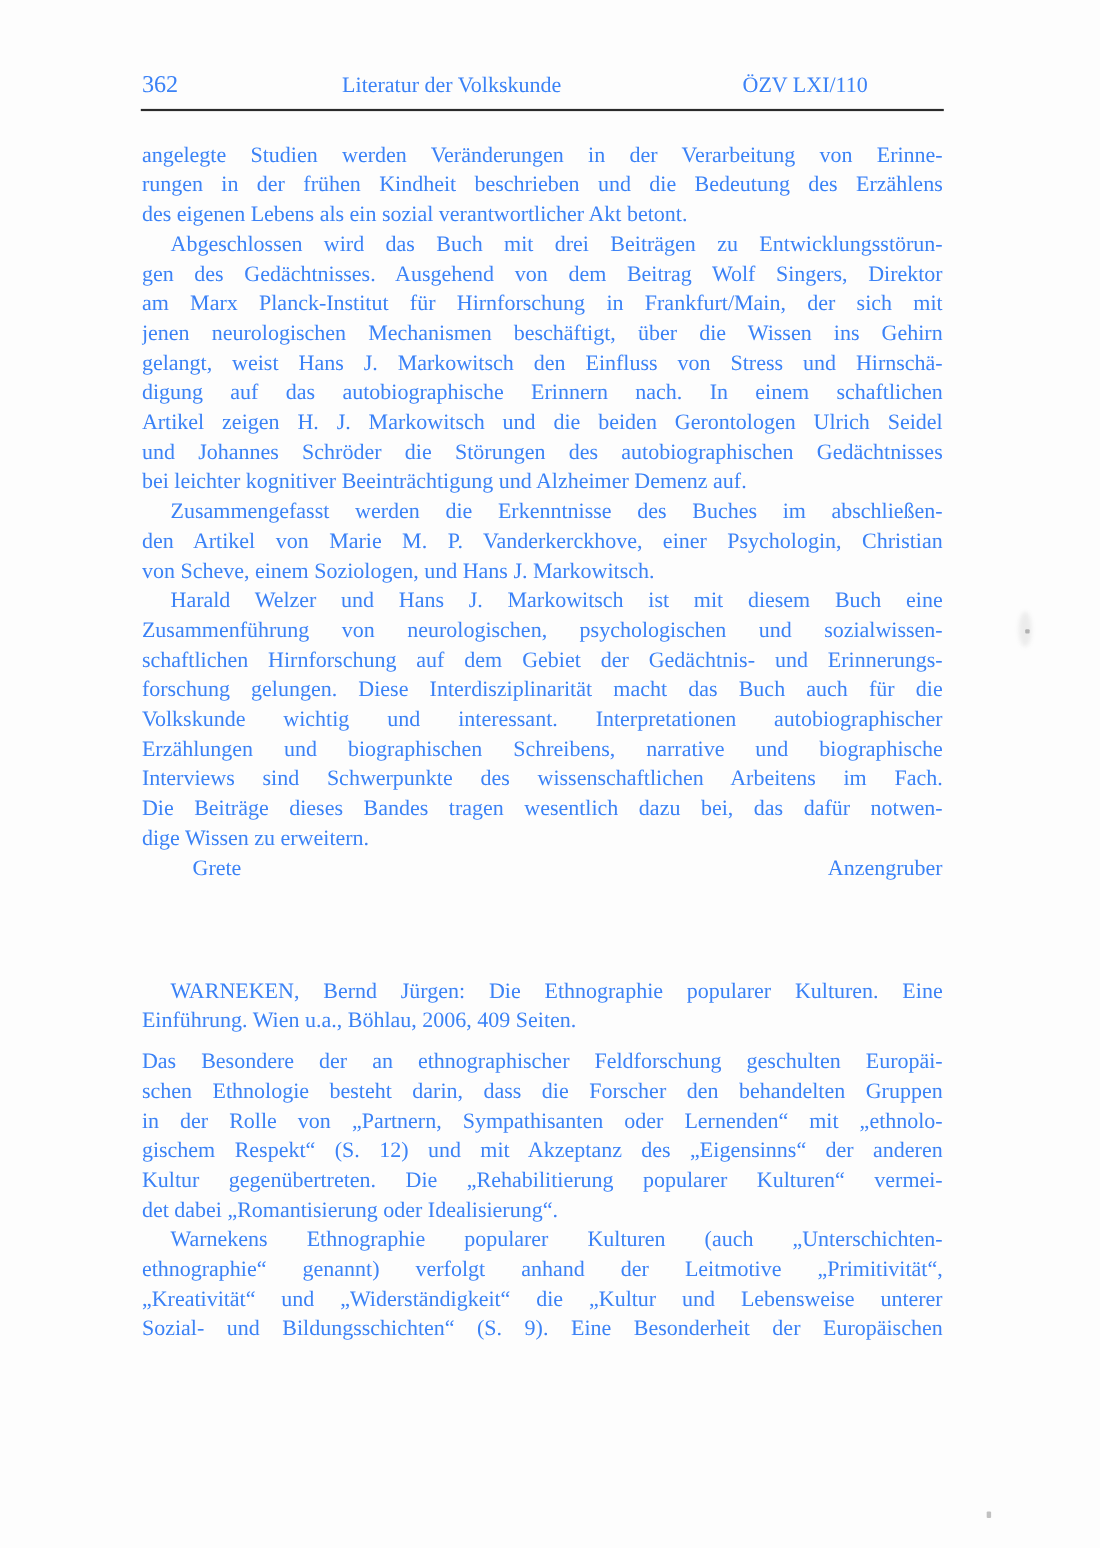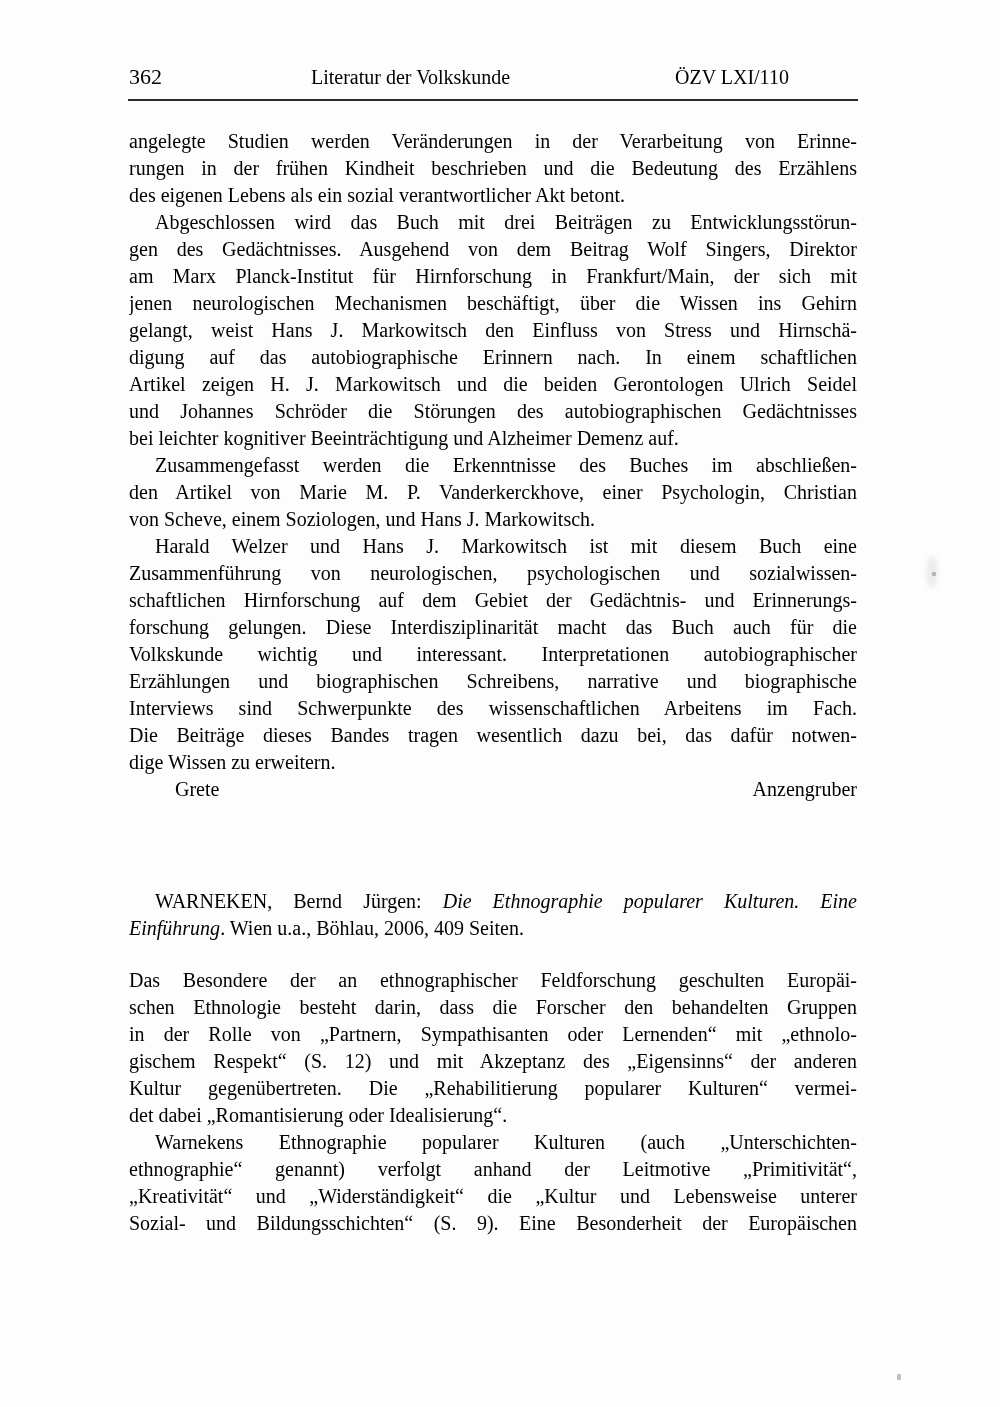--- a/index.html
+++ b/index.html
@@ -2,21 +2,21 @@
 <html><head>
 <meta charset="utf-8">
 <style>
   html,body { margin:0; padding:0; background:#e9e9e9; }
   .page {
     position:relative;
     width:1000px; height:1407px;
     margin:0 auto;
     background:#fdfdfd;
     font-family:"Liberation Serif","DejaVu Serif",serif;
-    color:#000000;
+    color:#3b82f6;
     overflow:hidden;
   }
   .running-header {
     position:absolute; left:129px; top:64px; width:728px;
     display:flex; align-items:baseline;
     font-size:21px;
   }
   .running-header .pagenum { flex:1; text-align:left; font-size:22px; }
   .running-header .htitle  { flex:2; text-align:left; font-size:20px; }
   .running-header .hjournal{ flex:1; font-size:20px; }
@@ -30,25 +30,25 @@
   }
   .para { margin:0; }
   .line {
     text-align:justify;
     text-align-last:justify;
     overflow:hidden;
     min-height:27px;
   }
   .line.last { text-align-last:left; }
   .line.indent { text-indent:26px; }
-  .it { font-style:italic; }
+  .it { }
   .signature { text-align:right;margin-left:46px; }
   .section-warneken { margin-top:85px; }
   .citation-block { }
-  .body-after-citation { margin-top:25px; }
+  .body-after-citation { margin-top:10px; }
   
   .artifact-smudge {
     position:absolute; left:926px; top:556px;
     width:12px; height:32px;
     background:rgba(90,90,90,0.10);
     border-radius:50%;
     filter:blur(2px);
   }
   .artifact-dot {
     position:absolute; left:932px; top:572px;

